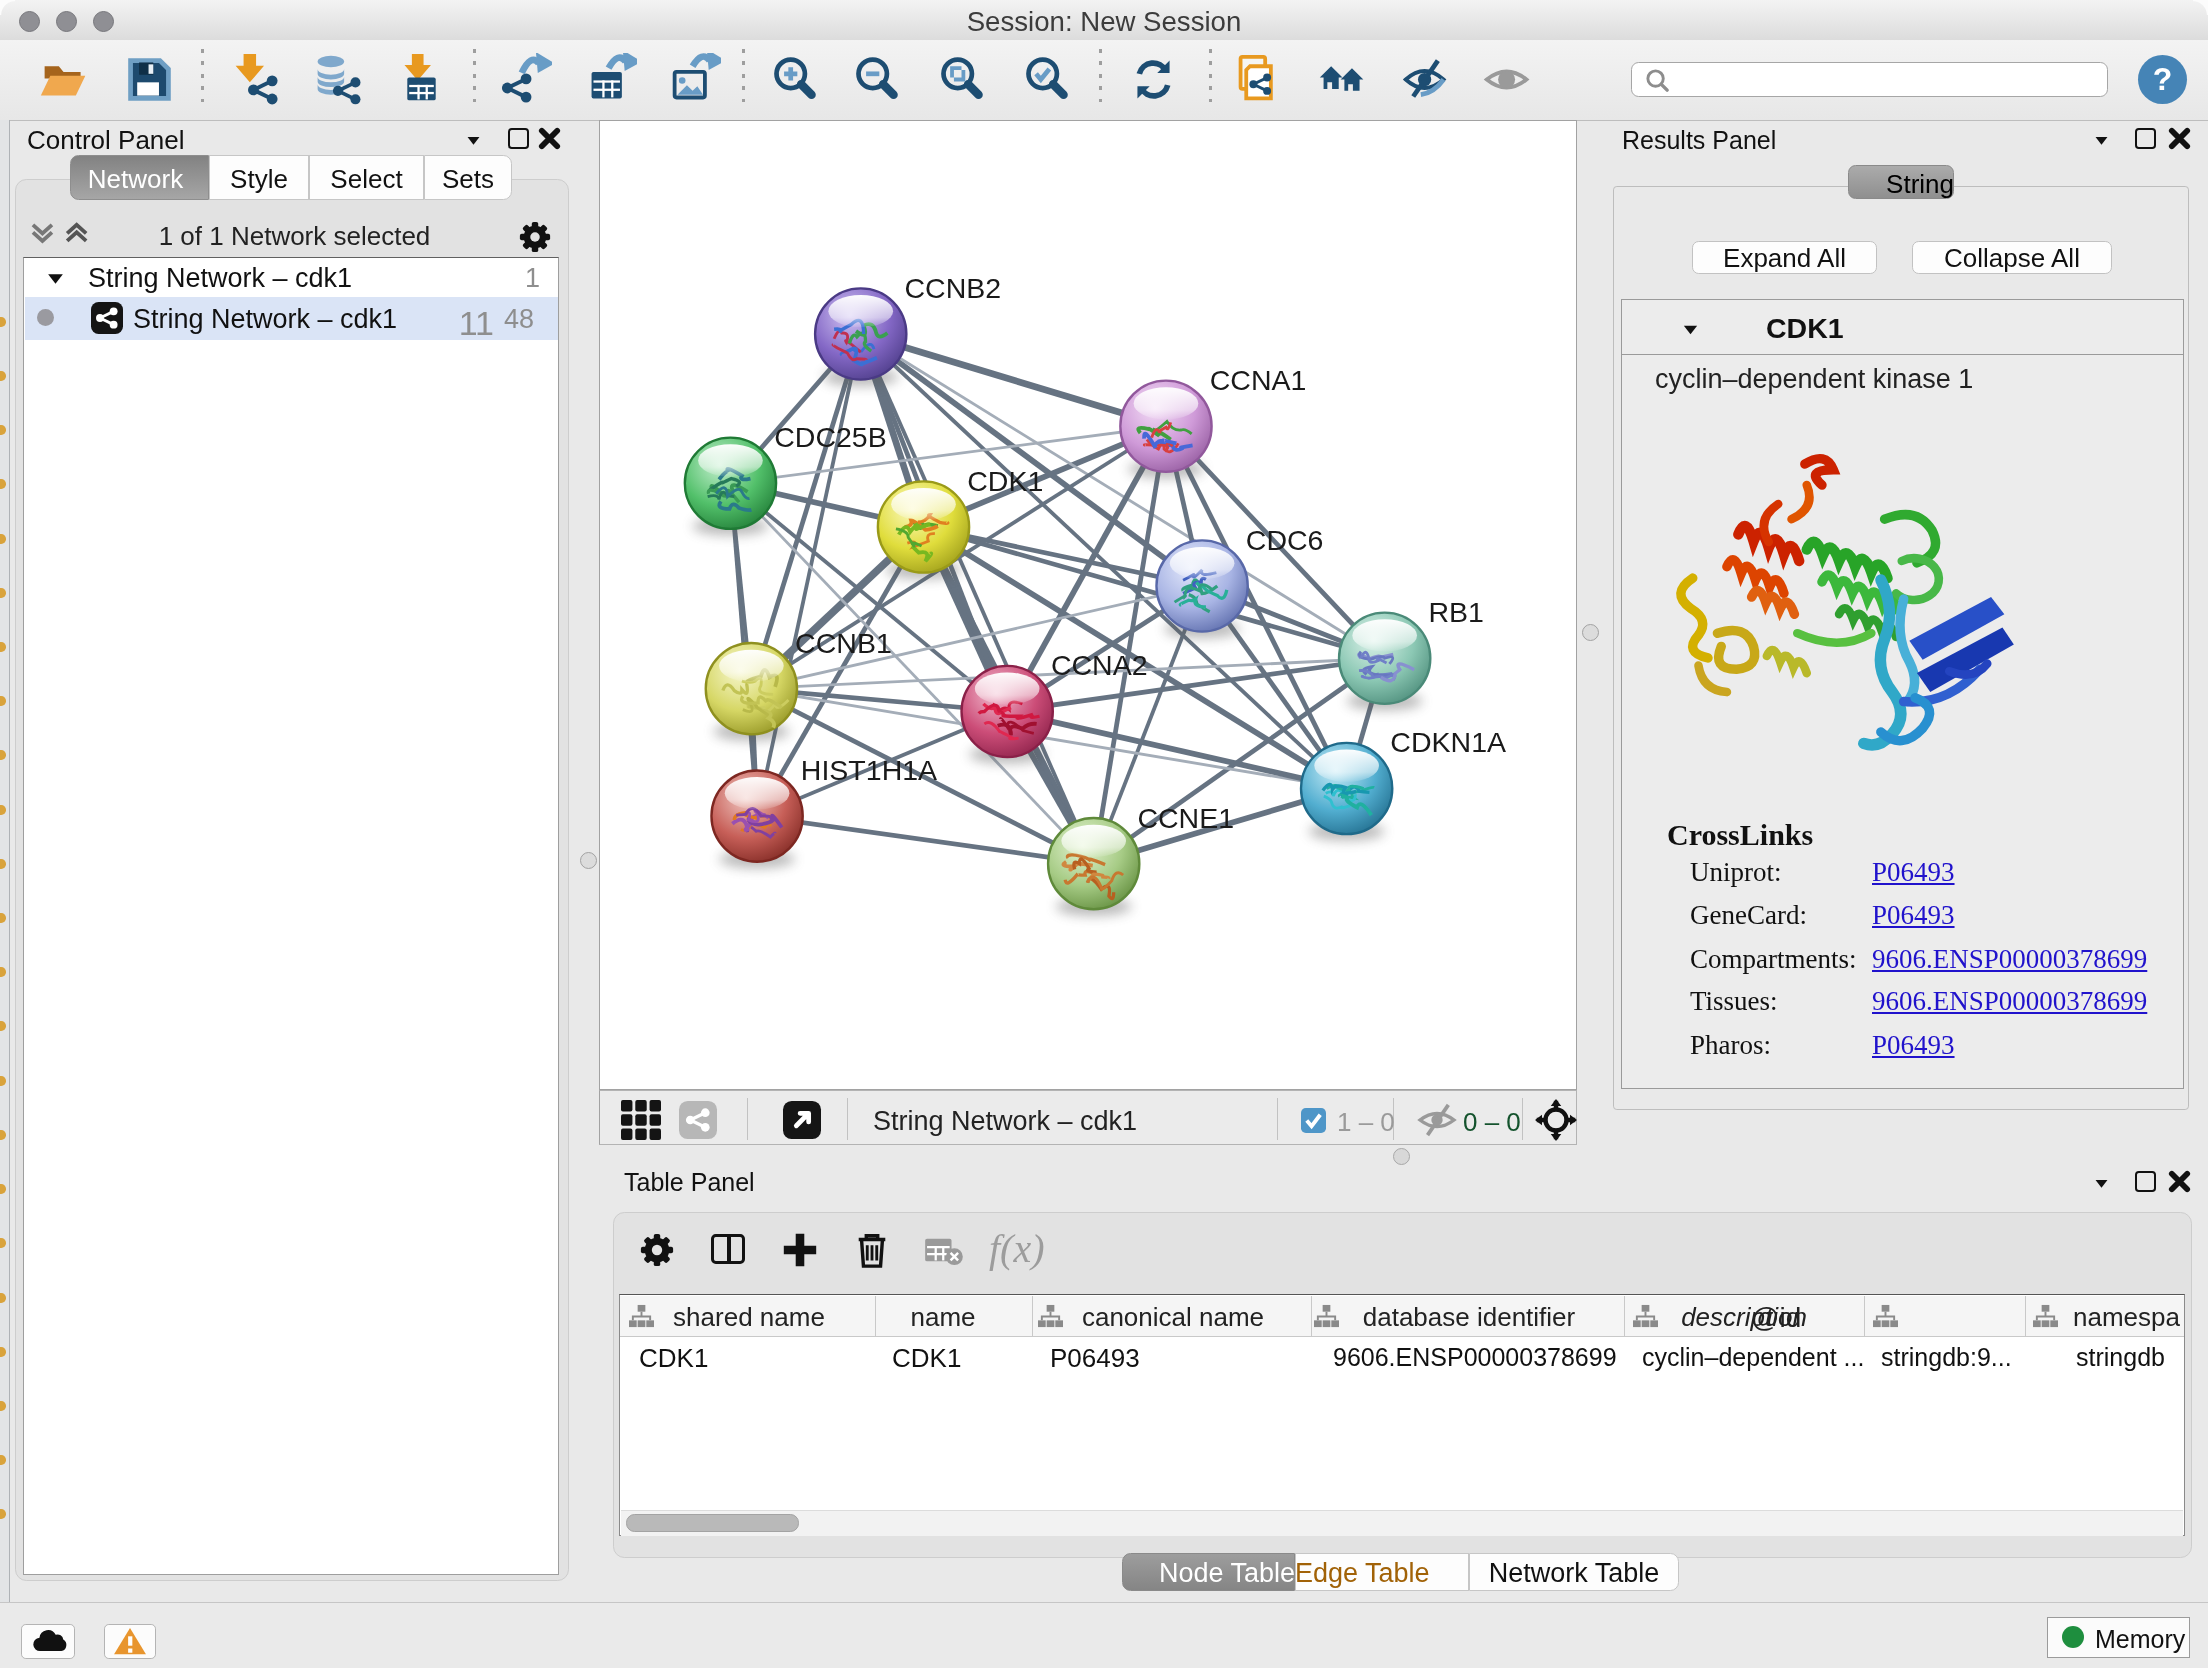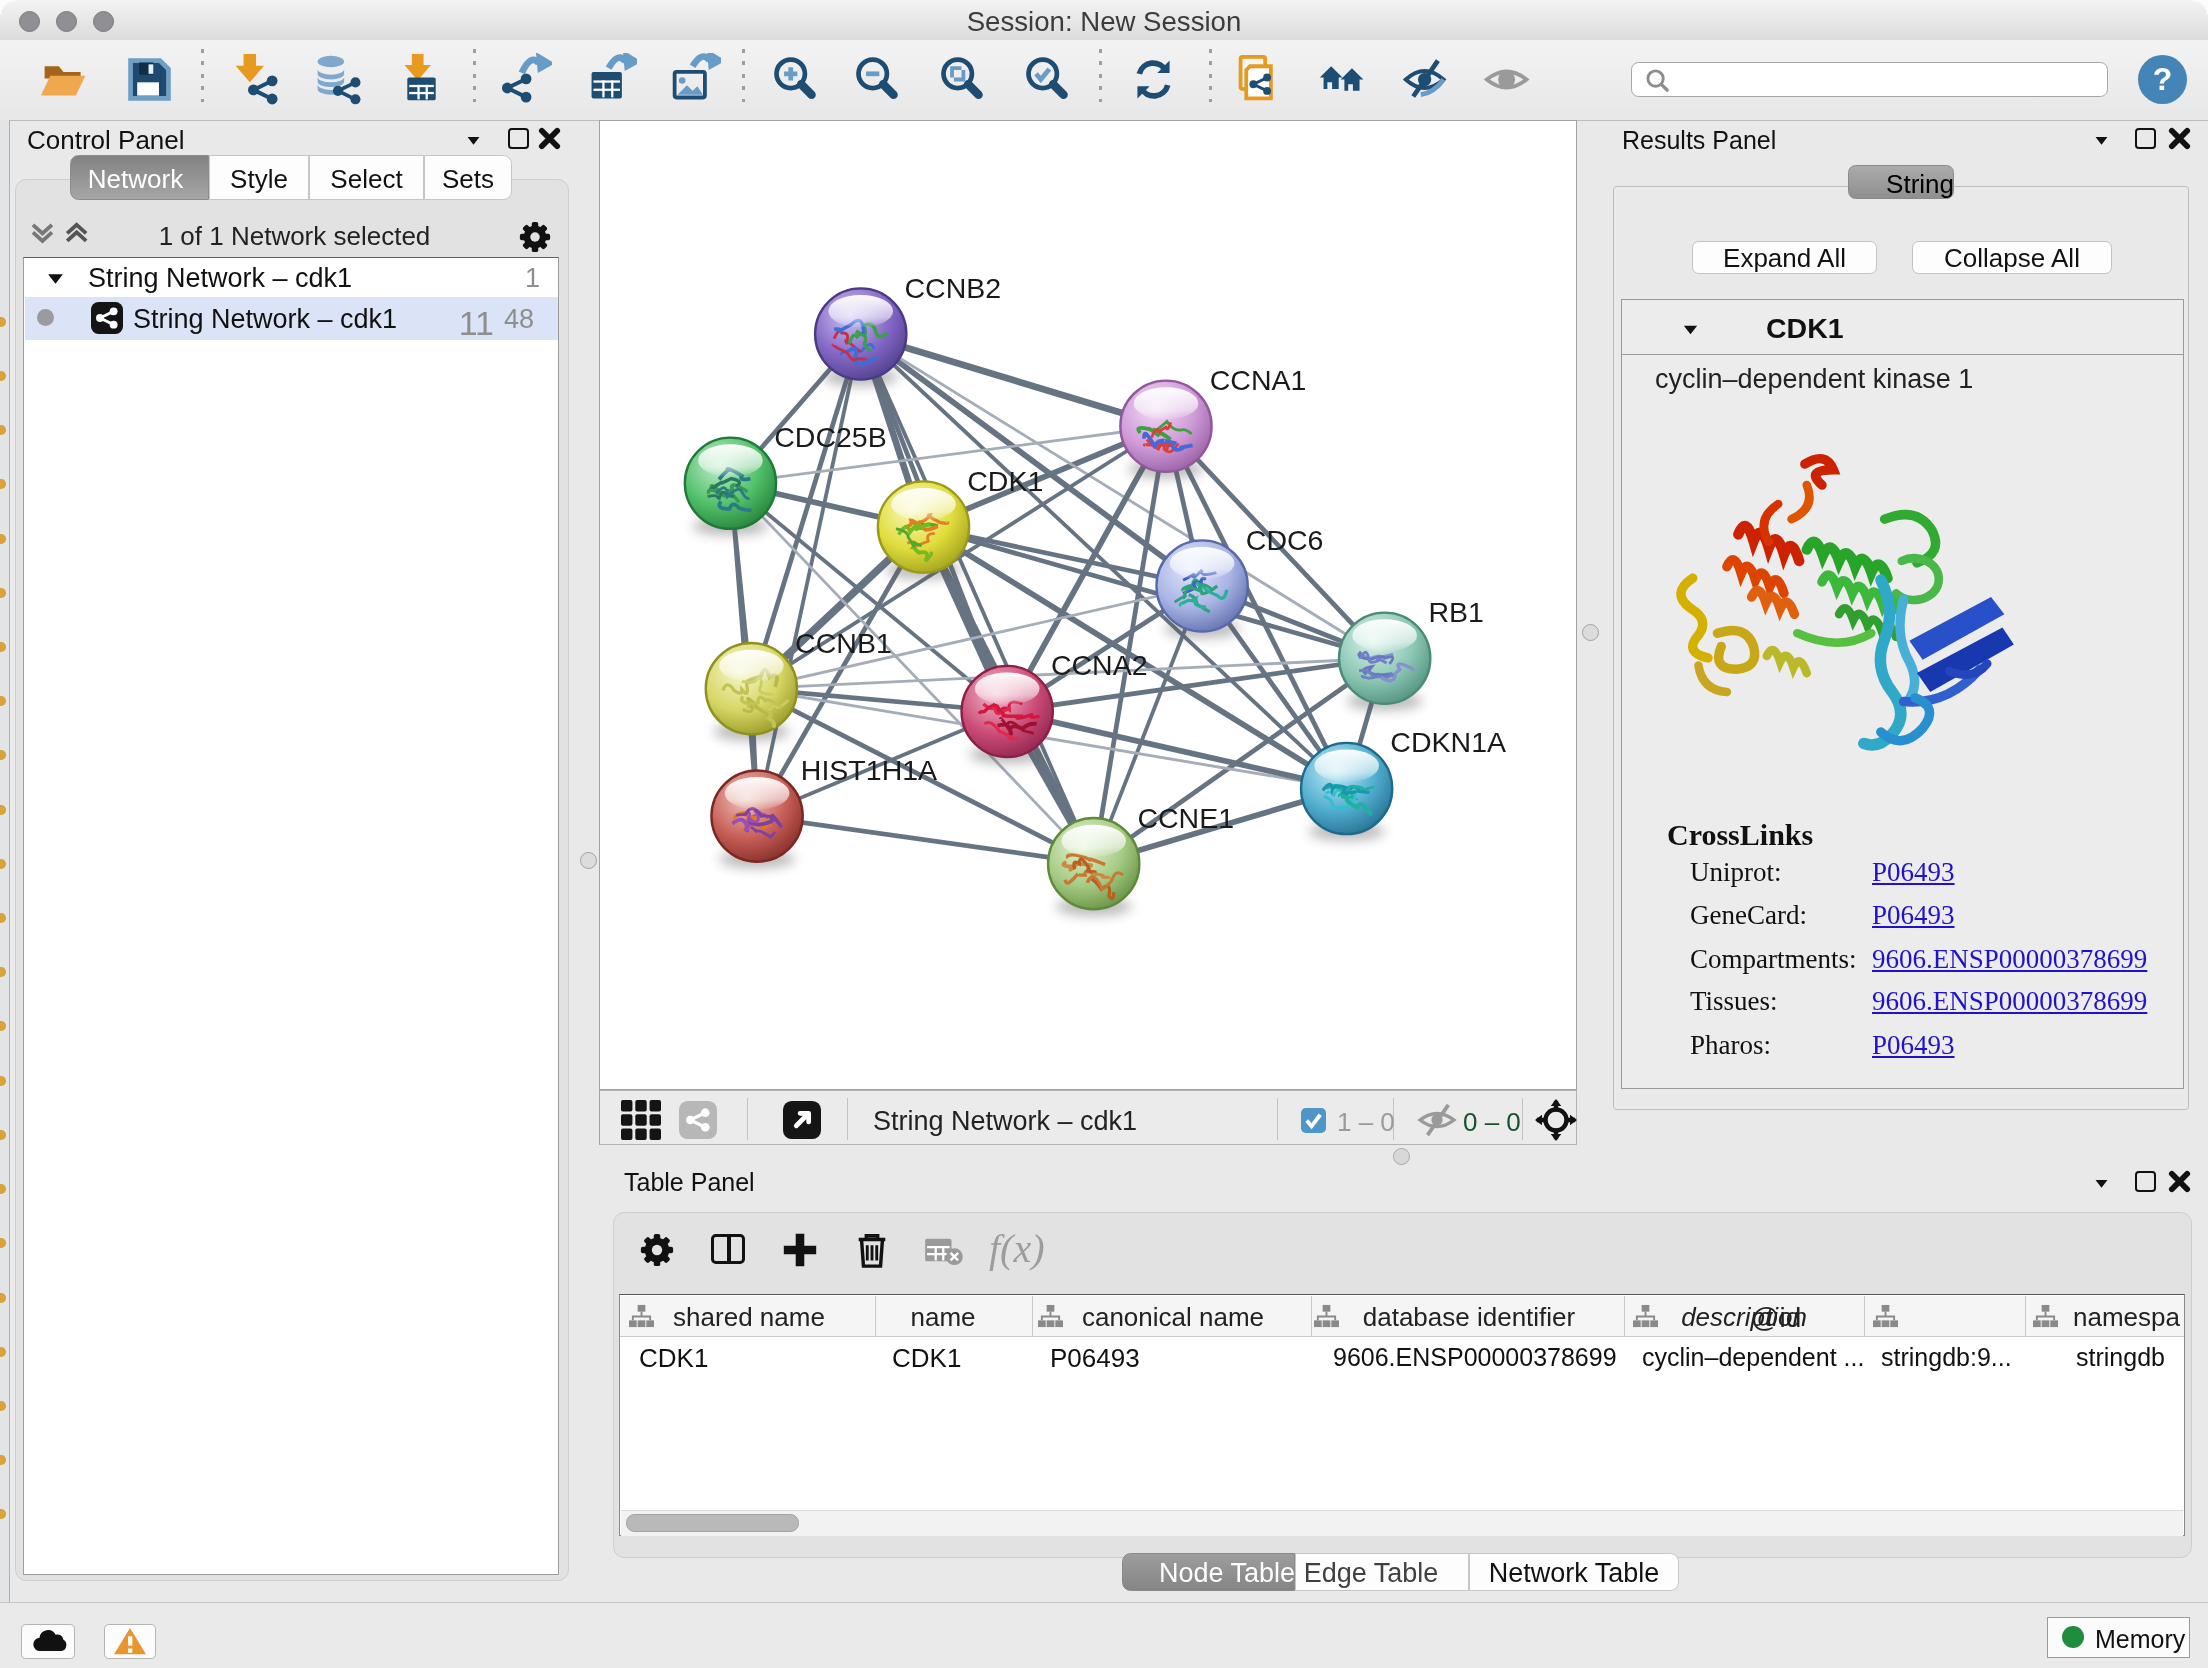--- a/index.html
+++ b/index.html
@@ -670,21 +670,21 @@
 <div class="txt" style="left:1050px;top:1343px;font-size:26px;color:#111;">P06493</div>
 <div class="txt" style="left:1333px;top:1343px;font-size:25px;color:#111;">9606.ENSP00000378699</div>
 <div class="txt" style="left:1642px;top:1343px;font-size:25px;color:#111;">cyclin–dependent ...</div>
 <div class="txt" style="left:1881px;top:1343px;font-size:25px;color:#111;">stringdb:9...</div>
 <div class="txt" style="left:2076px;top:1343px;font-size:25px;color:#111;">stringdb</div>
 <div class="abs" style="left:621px;top:1510px;width:1562px;height:25px;background:#f2f2f2;border-top:1px solid #dcdcdc;"></div>
 <div class="abs" style="left:626px;top:1514px;width:171px;height:16px;border-radius:8.6px;background:#b9b9b9;border:1px solid #a3a3a3;"></div>
 <div class="abs" style="left:1122px;top:1553px;width:173px;height:38px;background:linear-gradient(#9d9d9d,#858585);border:1px solid #8a8a8a;border-radius:8.6px 0 0 8.6px;box-sizing:border-box;"></div>
 <div class="txt" style="left:1122px;top:1558px;width:173px;text-align:right;font-size:27px;color:#fff;">Node Table</div>
 <div class="abs" style="left:1295px;top:1553px;width:174px;height:38px;background:#fdfdfd;border:1px solid #c6c6c6;box-sizing:border-box;"></div>
-<div class="txt" style="left:1295px;top:1558px;width:152px;text-align:center;font-size:27px;color:#404040;">Edge Table</div>
+<div class="txt" style="left:1295px;top:1558px;width:152px;font-size:27px;color:#a16207;">Edge Table</div>
 <div class="abs" style="left:1469px;top:1553px;width:210px;height:38px;background:#fdfdfd;border:1px solid #c6c6c6;border-radius:0 8.6px 8.6px 0;box-sizing:border-box;"></div>
 <div class="txt" style="left:1469px;top:1558px;width:210px;text-align:center;font-size:27px;color:#111;">Network Table</div>
 <div class="abs" style="left:0;top:1602px;width:2208px;height:67px;background:#eaeaea;border-top:1px solid #c6c6c6;"></div>
 <div class="abs" style="left:21px;top:1624px;width:54px;height:35px;background:#fcfcfc;border:1.4px solid #b4b4b4;border-radius:4.8px;box-sizing:border-box;"></div>
 <svg class="abs" style="left:28.5px;top:1628px;" width="40" height="27" viewBox="0 0 42 28">
     <path d="M12 24 a7 7 0 0 1 -1 -14 a9 9 0 0 1 17 -3 a6 6 0 0 1 8 5 a6.5 6.5 0 0 1 -2 12 z" fill="#111"></path>
   </svg>
 <div class="abs" style="left:104px;top:1624px;width:52px;height:35px;background:#fcfcfc;border:1.4px solid #b4b4b4;border-radius:4.8px;box-sizing:border-box;"></div>
 <svg class="abs" style="left:112px;top:1626px;" width="36" height="30" viewBox="0 0 38 32">
     <path d="M19 2 L36 30 H2 z" fill="#e8952e"></path>

